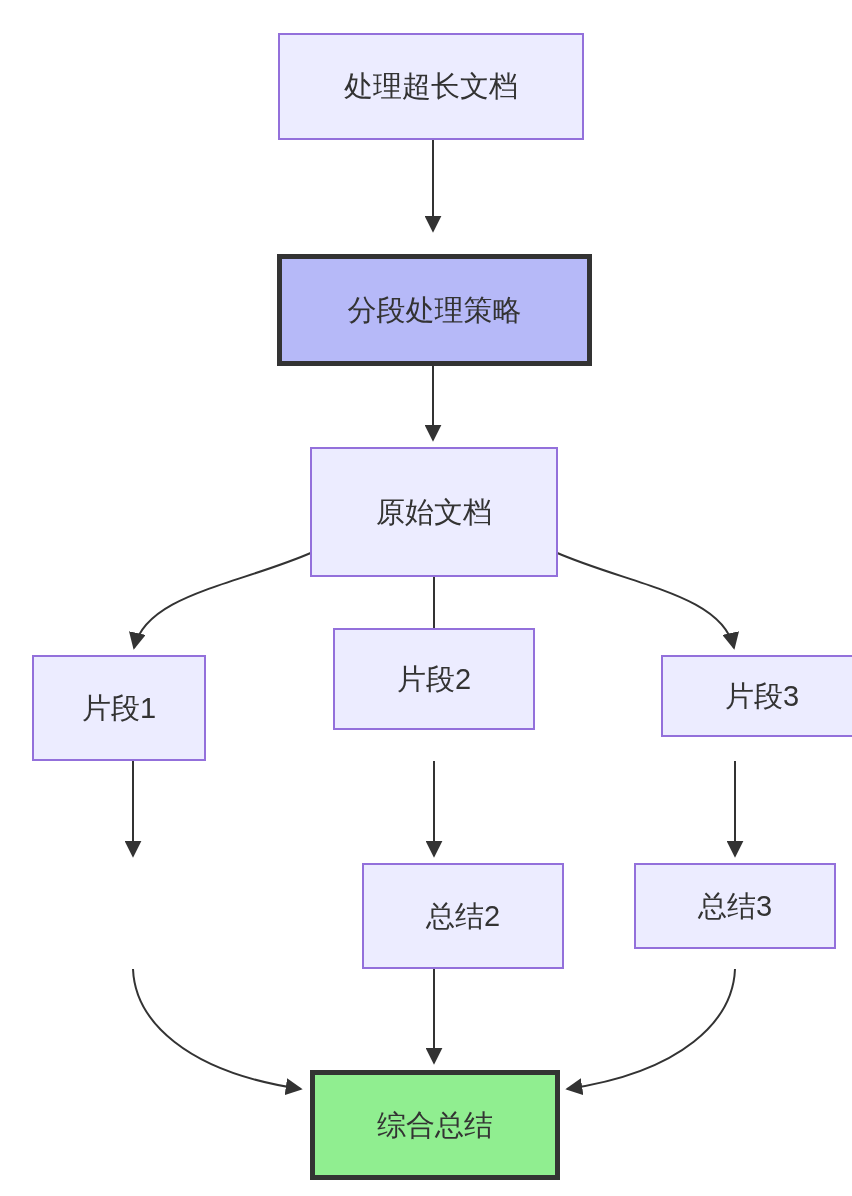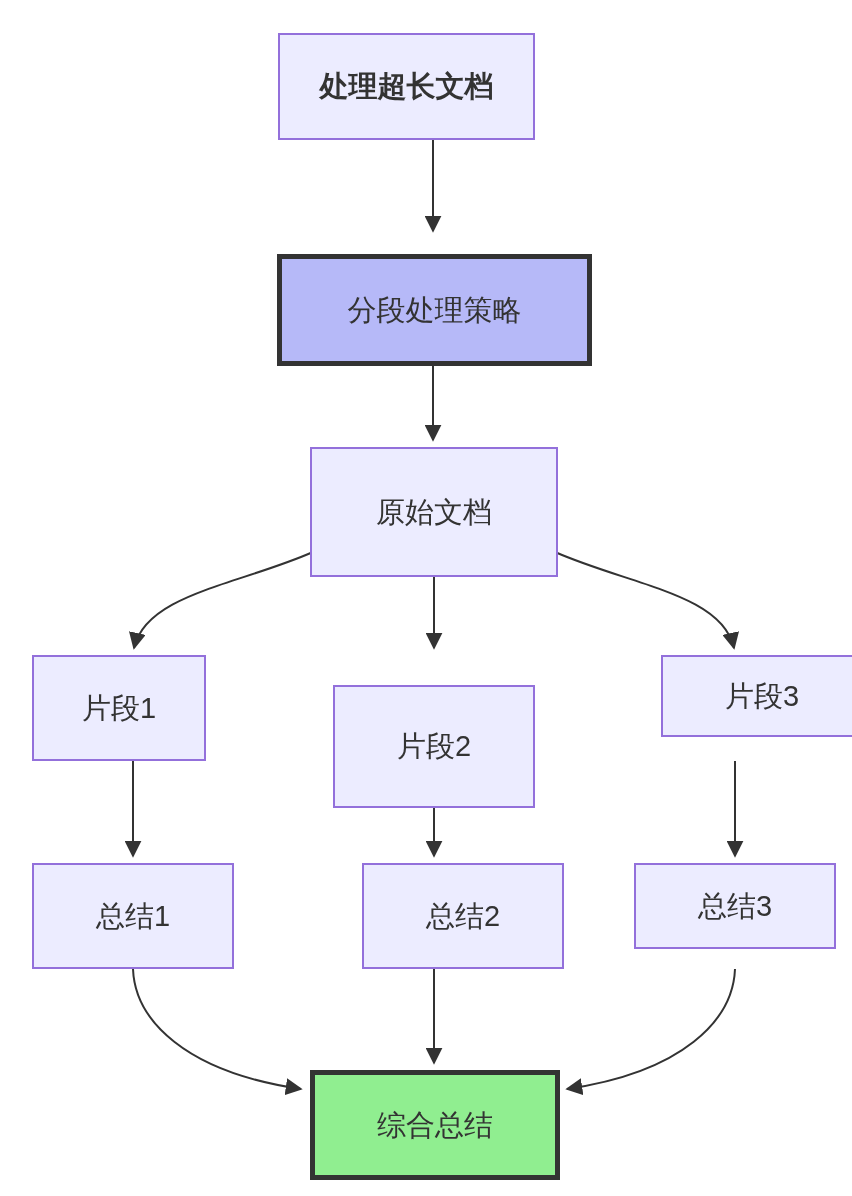--- a/index.html
+++ b/index.html
@@ -58,25 +58,25 @@
   .node.style-emphasis {
     background: var(--emphasis-fill);
     border: 5px solid var(--strong-border);
     margin-top: 16px;
   }
   .node.style-success {
     background: var(--success-fill);
     border: 5px solid var(--strong-border);
   }
   
-  .pos-a  { left: 278px; top: 33px;   width: 257px; height: 107px; font-weight: bold; }
+  .pos-a  { left: 278px; top: 33px;   width: 306px; height: 107px; }
   .pos-b  { left: 277px; top: 238px;  width: 315px; height: 112px; }
   .pos-c  { left: 310px; top: 447px;  width: 248px; height: 130px; }
   .pos-d1 { left: 32px;  top: 655px;  width: 174px; height: 106px; }
-  .pos-d2 { left: 333px; top: 685px;  width: 202px; height: 123px; }
+  .pos-d2 { left: 333px; top: 628px;  width: 202px; height: 102px; }
   .pos-d3 { left: 661px; top: 655px;  width: 202px; height: 82px; }
   .pos-e1 { left: 32px;  top: 863px;  width: 202px; height: 106px; }
   .pos-e2 { left: 333px; top: 863px;  width: 202px; height: 106px; margin-left: 29px; }
   .pos-e3 { left: 634px; top: 863px;  width: 202px; height: 86px; }
   .pos-f  { left: 310px; top: 1070px; width: 250px; height: 110px; }
 </style>
 </head>
 <body>
 
 <div class="canvas">
@@ -121,23 +121,20 @@
   </div>
 
   <div class="node style-default pos-d2">
     <span>片段2</span>
   </div>
 
   <div class="node style-default pos-d3">
     <span>片段3</span>
   </div>
 
-  <div class="node style-default pos-e1">
-    <span>总结1</span>
-  </div>
 
   <div class="node style-default pos-e2">
     <span>总结2</span>
   </div>
 
   <div class="node style-default pos-e3">
     <span>总结3</span>
   </div>
 
   <div class="node style-success pos-f">

